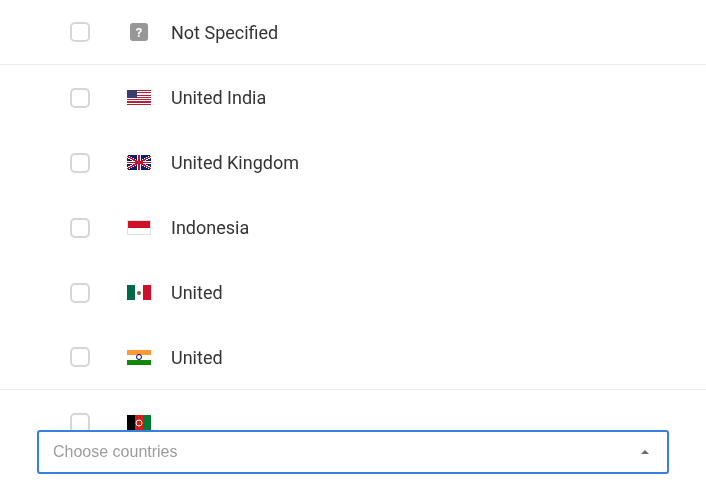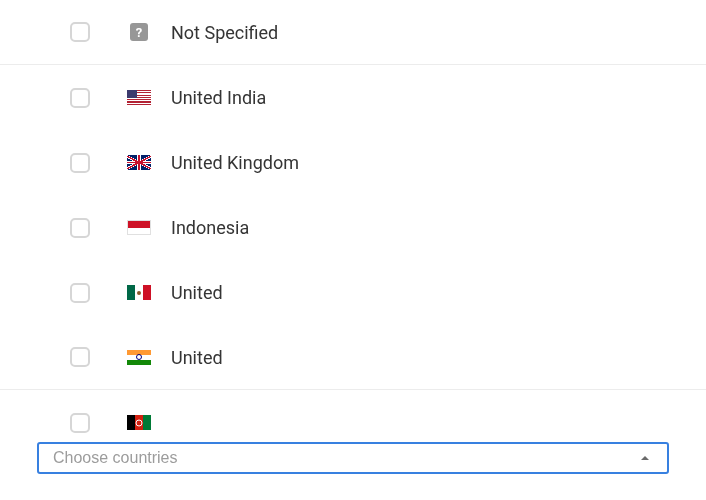--- a/index.html
+++ b/index.html
@@ -193,21 +193,21 @@
       border: 0.7px solid #ffffff;
       border-radius: 50%;
       transform: translate(-50%, -50%);
     }
     
     .combobox {
       position: absolute;
       left: 37px;
       right: 37px;
       bottom: 26px;
-      height: 32px;
+      height: 44px;
       border: 2px solid #3880e0;
       border-radius: 3px;
       background: #ffffff;
       display: flex;
       align-items: center;
       padding: 4px 14px;
     }
     .combobox-input {
       flex: 1;
       border: none;

